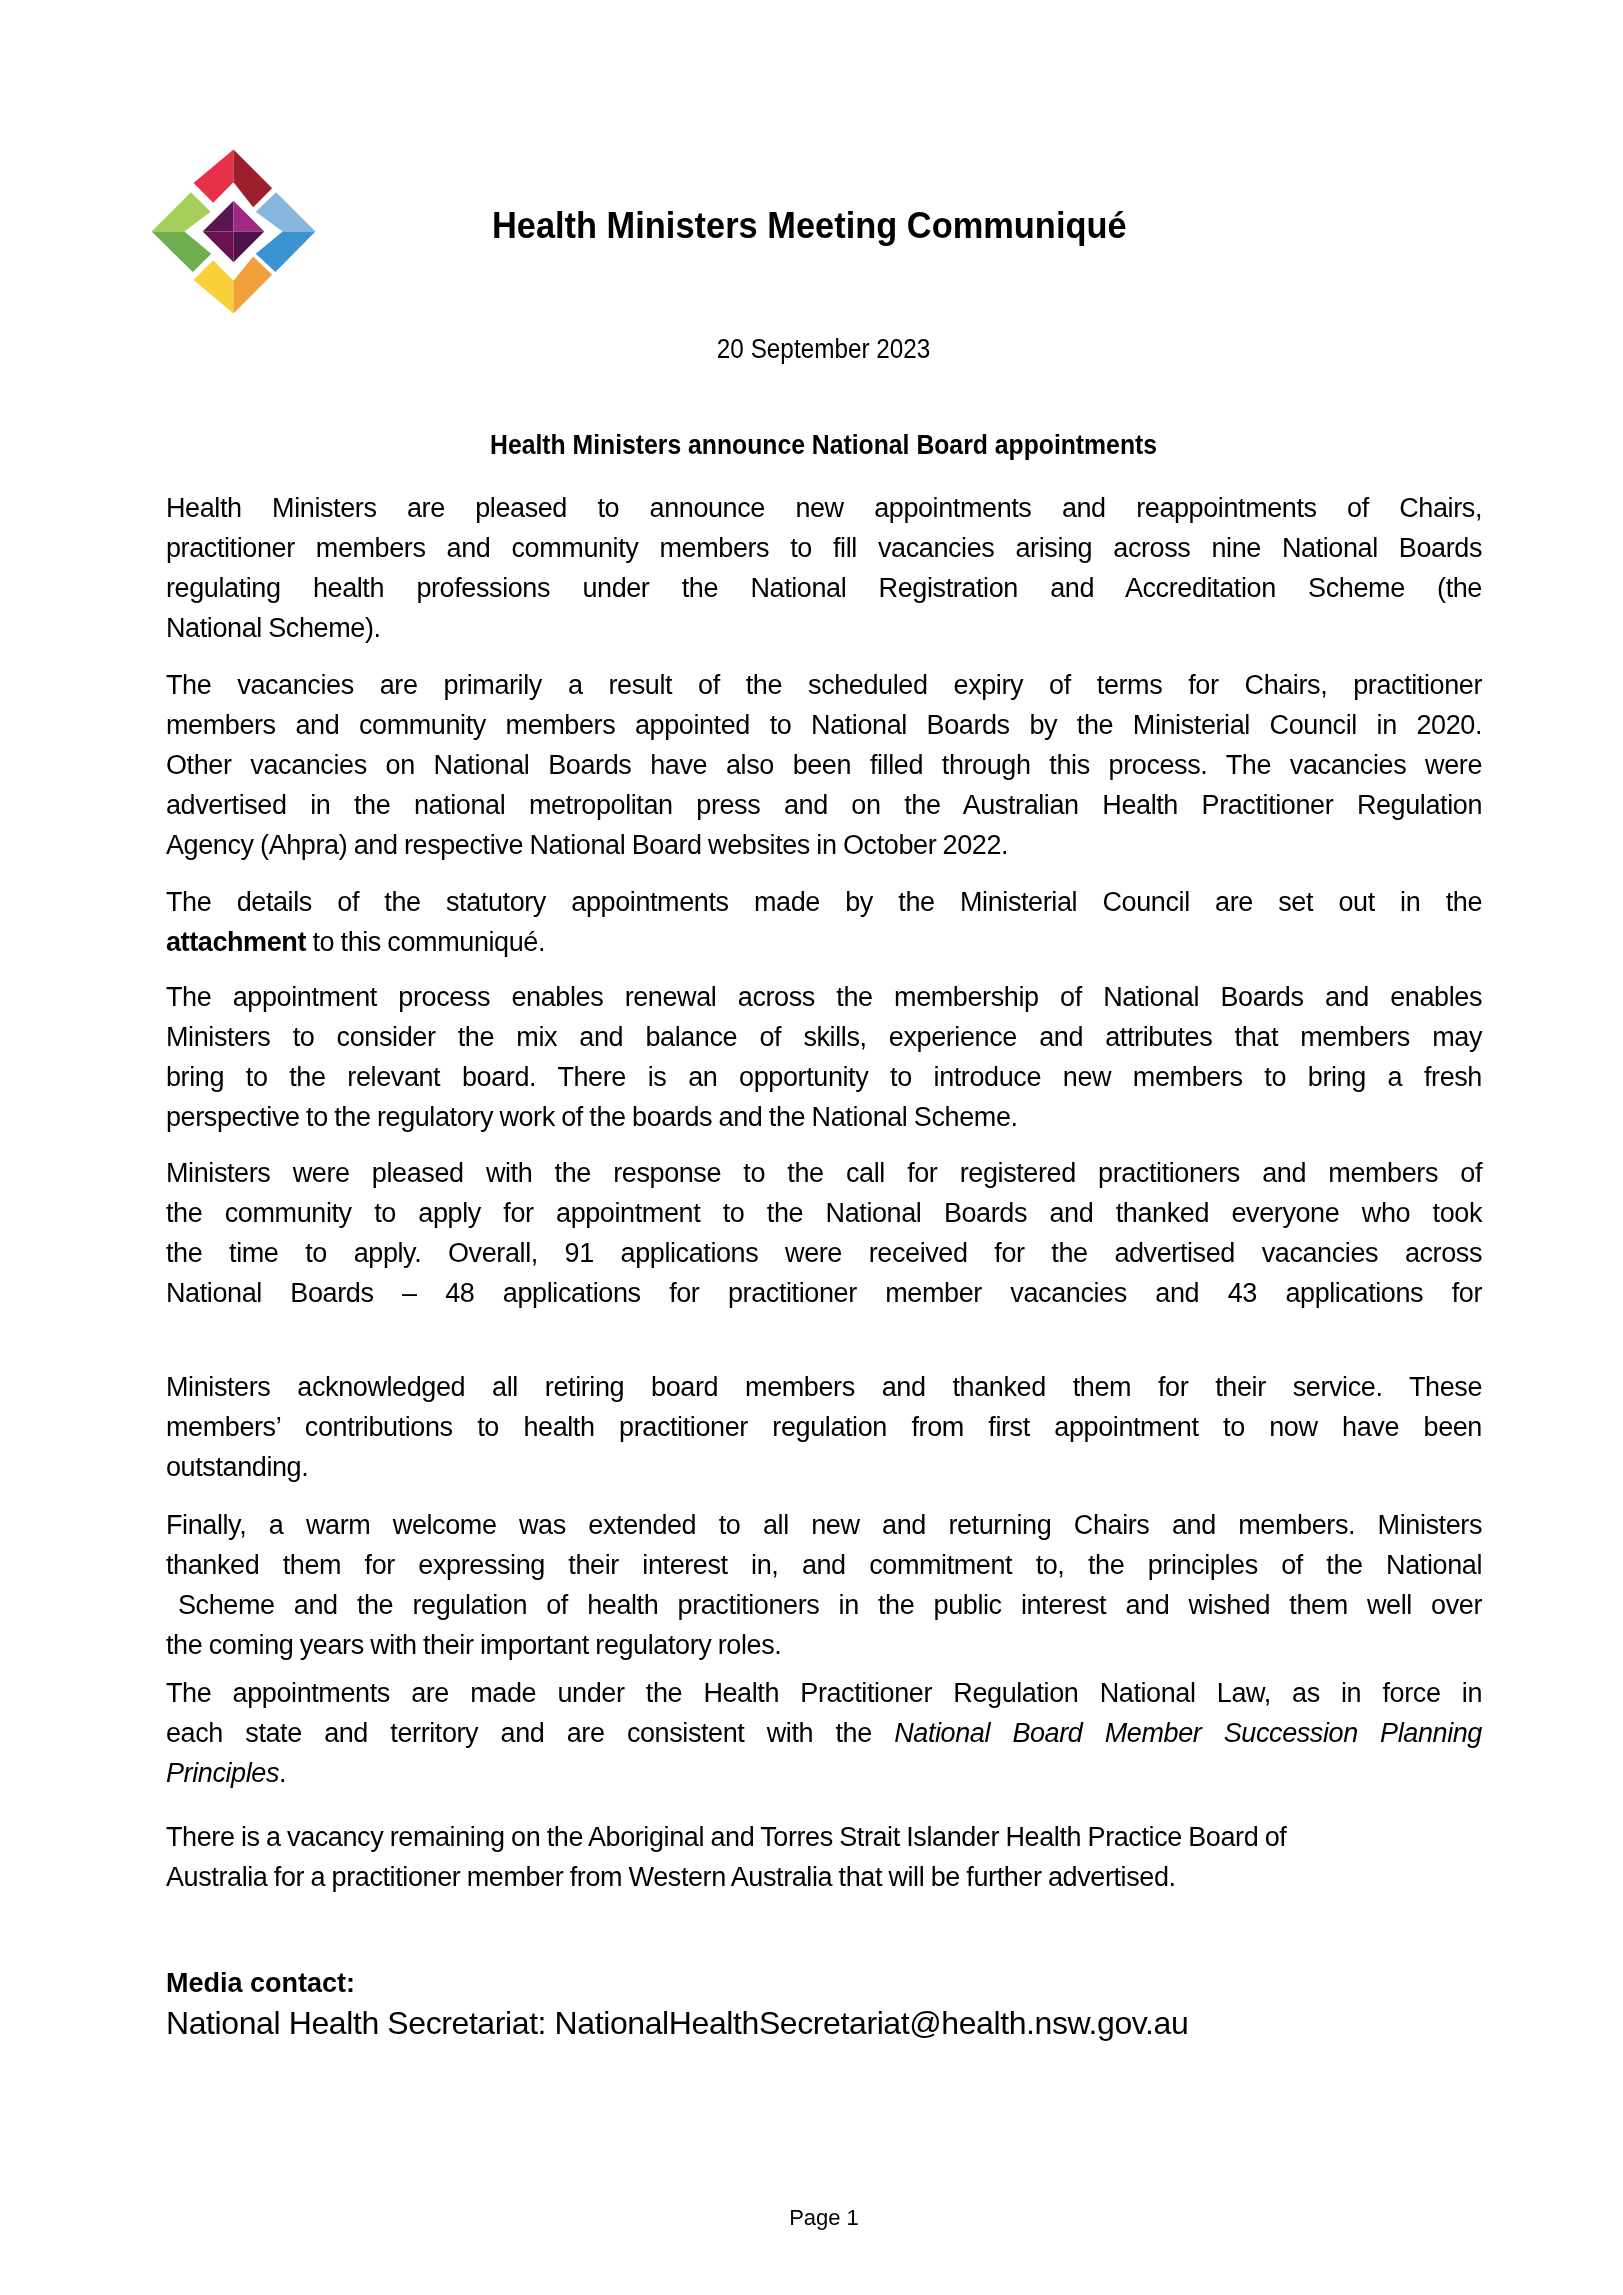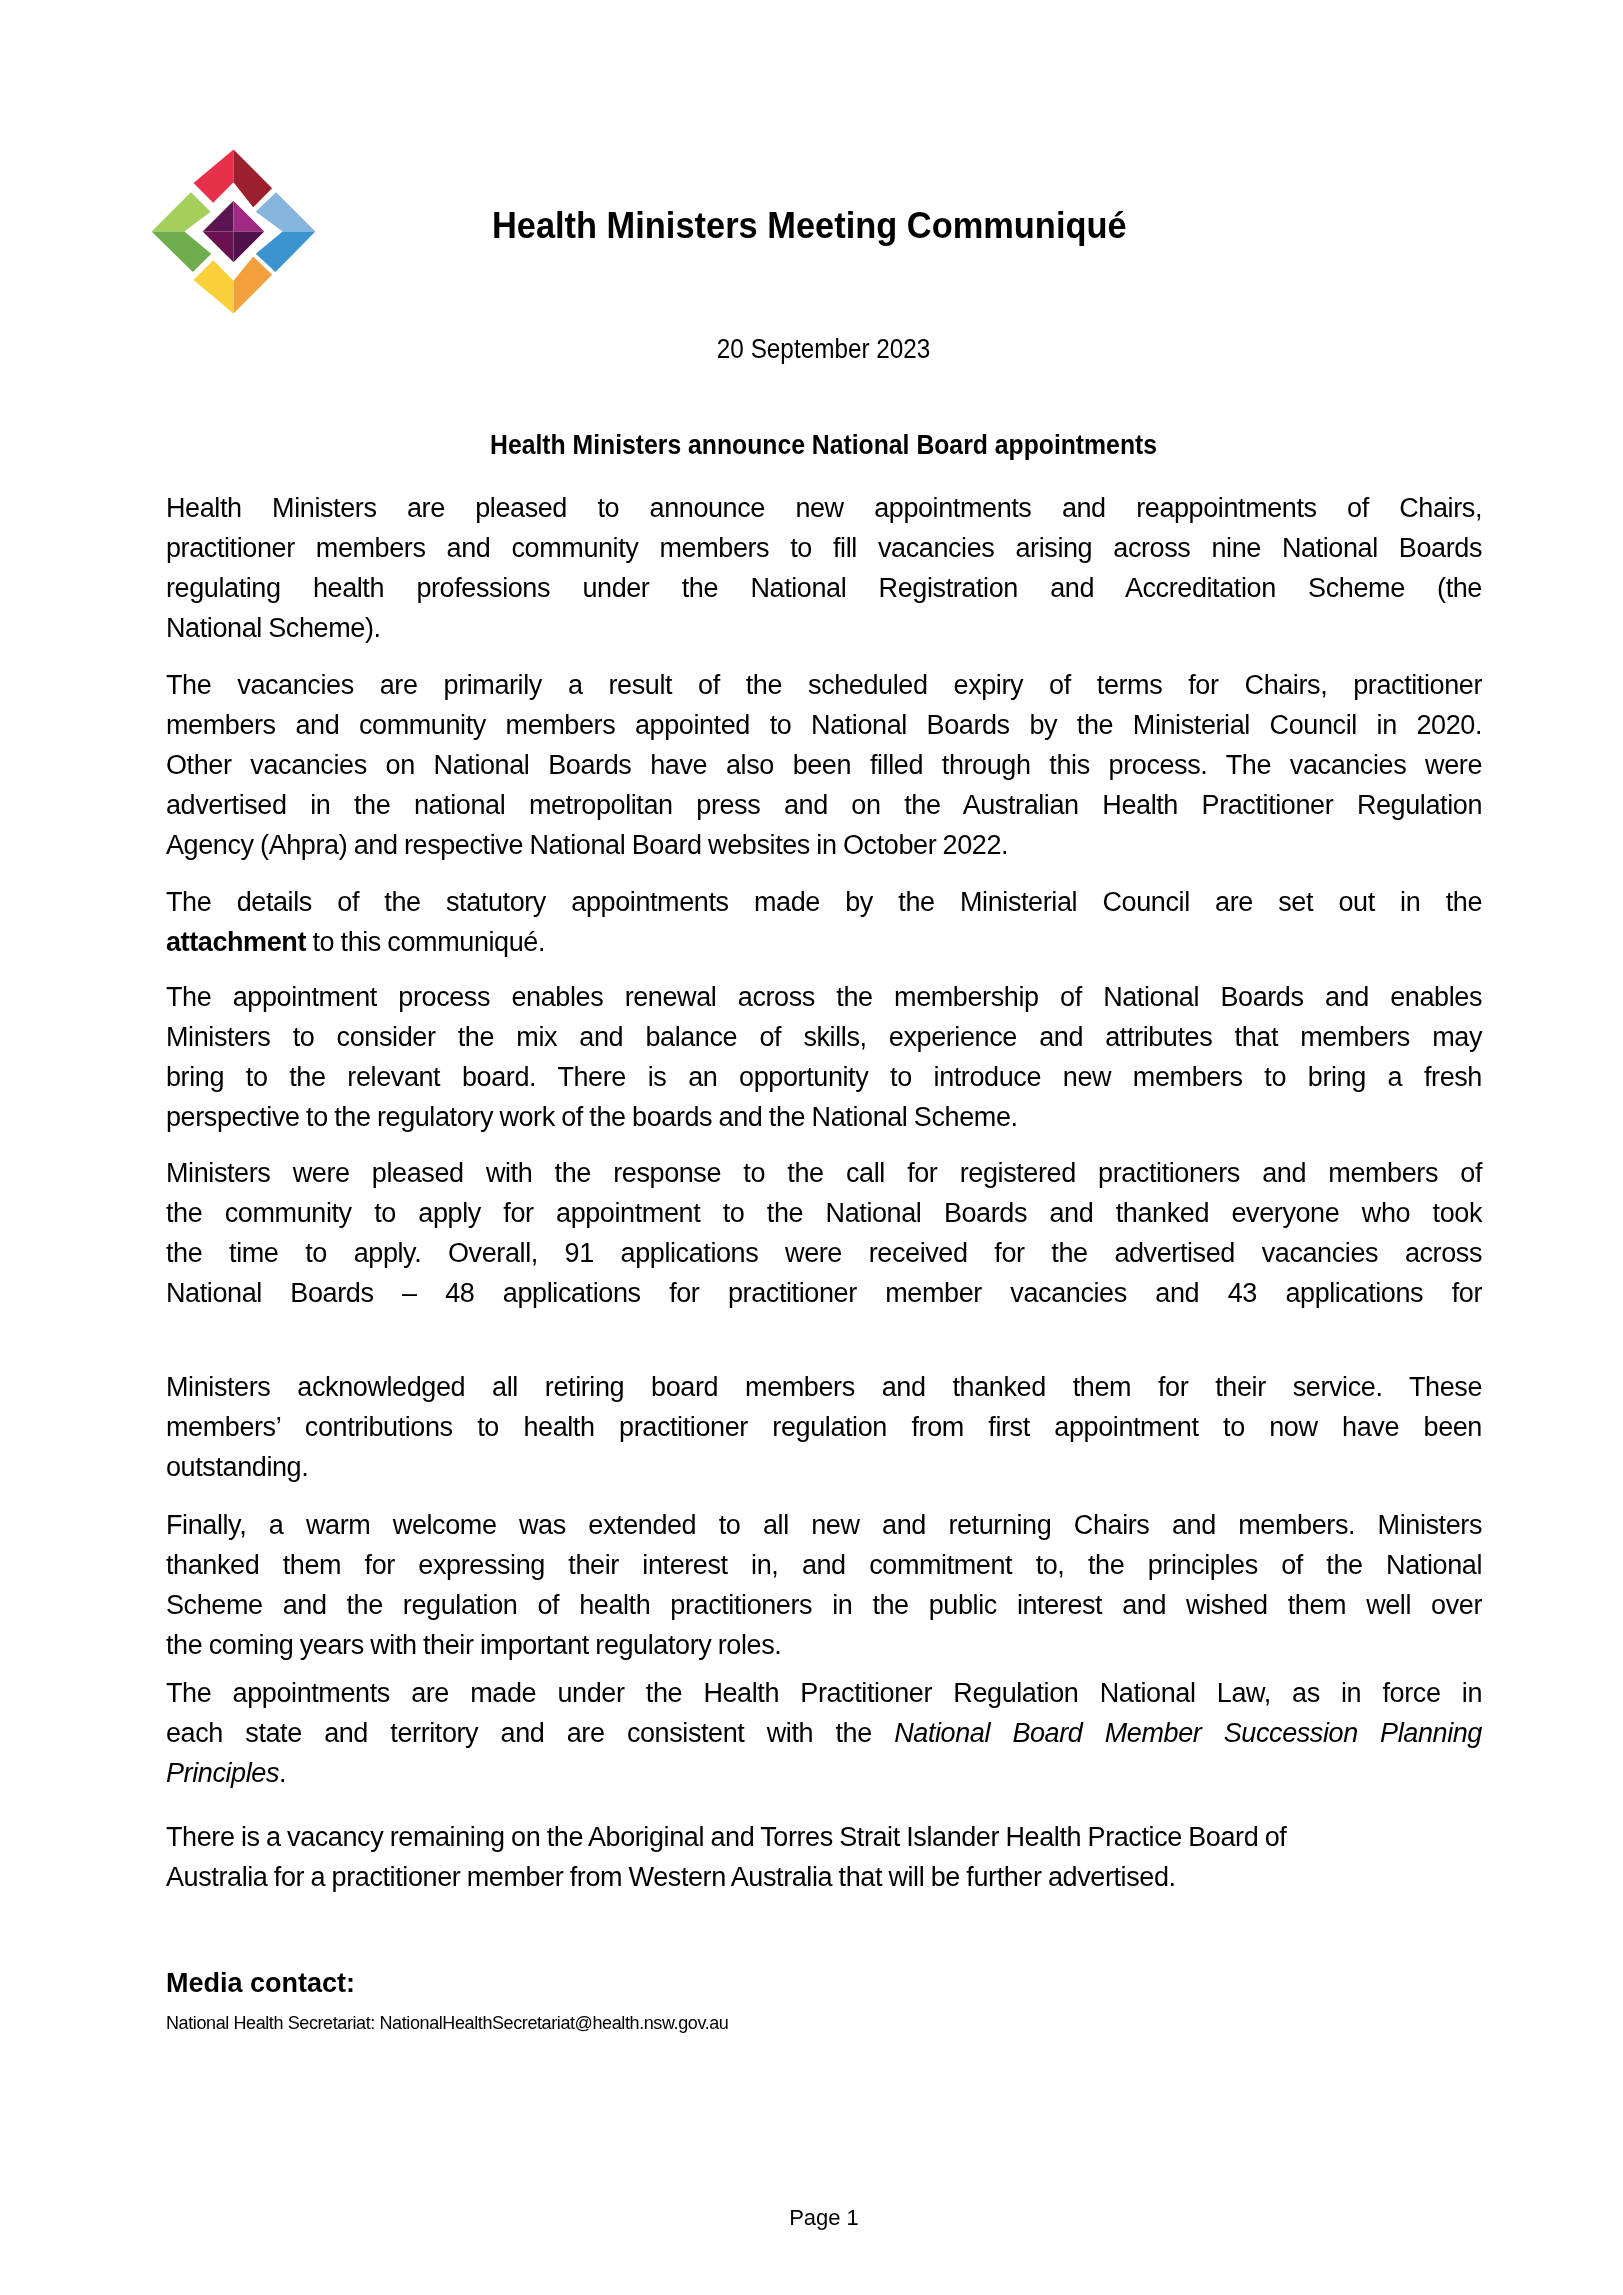--- a/index.html
+++ b/index.html
@@ -16,21 +16,21 @@
              font-weight: bold; font-size: 27.5px; line-height: 37px; white-space: nowrap; }
   .subhead span, .date span { display: inline-block; transform: scaleX(0.9); }
   .para { position: absolute; left: 166px; width: 1316px; font-size: 27px; line-height: 40px; }
   .line { display: block; height: 40px; white-space: nowrap; overflow: visible; }
   .j { text-align: justify; text-align-last: justify; }
   .l { text-align: left; }
   .condense { letter-spacing: -0.4px; word-spacing: -0.7px; }
   b { font-weight: bold; }
   i { font-style: italic; }
   .media-head { position: absolute; left: 166px; top: 1963px; font-weight: bold; font-size: 27px; line-height: 40px; }
-  .media-line { position: absolute; left: 166px; top: 2003px; font-size: 18px; line-height: 40px; white-space: nowrap; letter-spacing: -0.4px; }
+  .media-line { position: absolute; left: 166px; top: 2003px; font-size: 32px; line-height: 40px; white-space: nowrap; letter-spacing: -0.4px; }
   .footer { position: absolute; left: 778px; width: 92px; top: 2202px; text-align: center; font-size: 22px; line-height: 31px; white-space: nowrap; }
 </style>
 </head>
 <body>
 
 <div class="page">
 
   <svg class="logo" viewBox="0 0 258 258">
 
     <polygon points="129,4 129,54 98,85 68,55" fill="#E8304B"></polygon>
@@ -99,21 +99,21 @@
 
   <div class="para condense" style="top:1367px">
     <span class="line j" style="white-space: nowrap;">Ministers  acknowledged  all  retiring  board  members  and  thanked  them  for  their  service.  These</span>
     <span class="line j" style="white-space: nowrap;">members’ contributions to health practitioner regulation from first appointment to now have been</span>
     <span class="line l" style="white-space: nowrap;">outstanding.</span>
   </div>
 
   <div class="para condense" style="top:1505px">
     <span class="line j" style="white-space: nowrap;">Finally, a warm welcome was extended to all new and returning Chairs and members. Ministers</span>
     <span class="line j" style="white-space: nowrap;">thanked them for expressing their interest in, and commitment to, the principles of the National</span>
-    <span class="line j" style="white-space: nowrap;">Scheme and the regulation of health practitioners in the public interest and wished them well over</span>
+    <span class="line j" style="white-space: nowrap; margin-left: 12px;">Scheme and the regulation of health practitioners in the public interest and wished them well over</span>
     <span class="line l" style="white-space: nowrap;">the coming years with their important regulatory roles.</span>
   </div>
 
   <div class="para condense" style="top:1673px">
     <span class="line j" style="white-space: nowrap;">The appointments are made under the Health Practitioner Regulation National Law, as in force in</span>
     <span class="line j" style="white-space: nowrap;"><span>each state and territory and are consistent with the </span> <i>National Board Member Succession Planning</i></span>
     <span class="line l" style="white-space: nowrap;"><i>Principles</i><span>.</span></span>
   </div>
 
   <div class="para condense" style="top:1817px">

